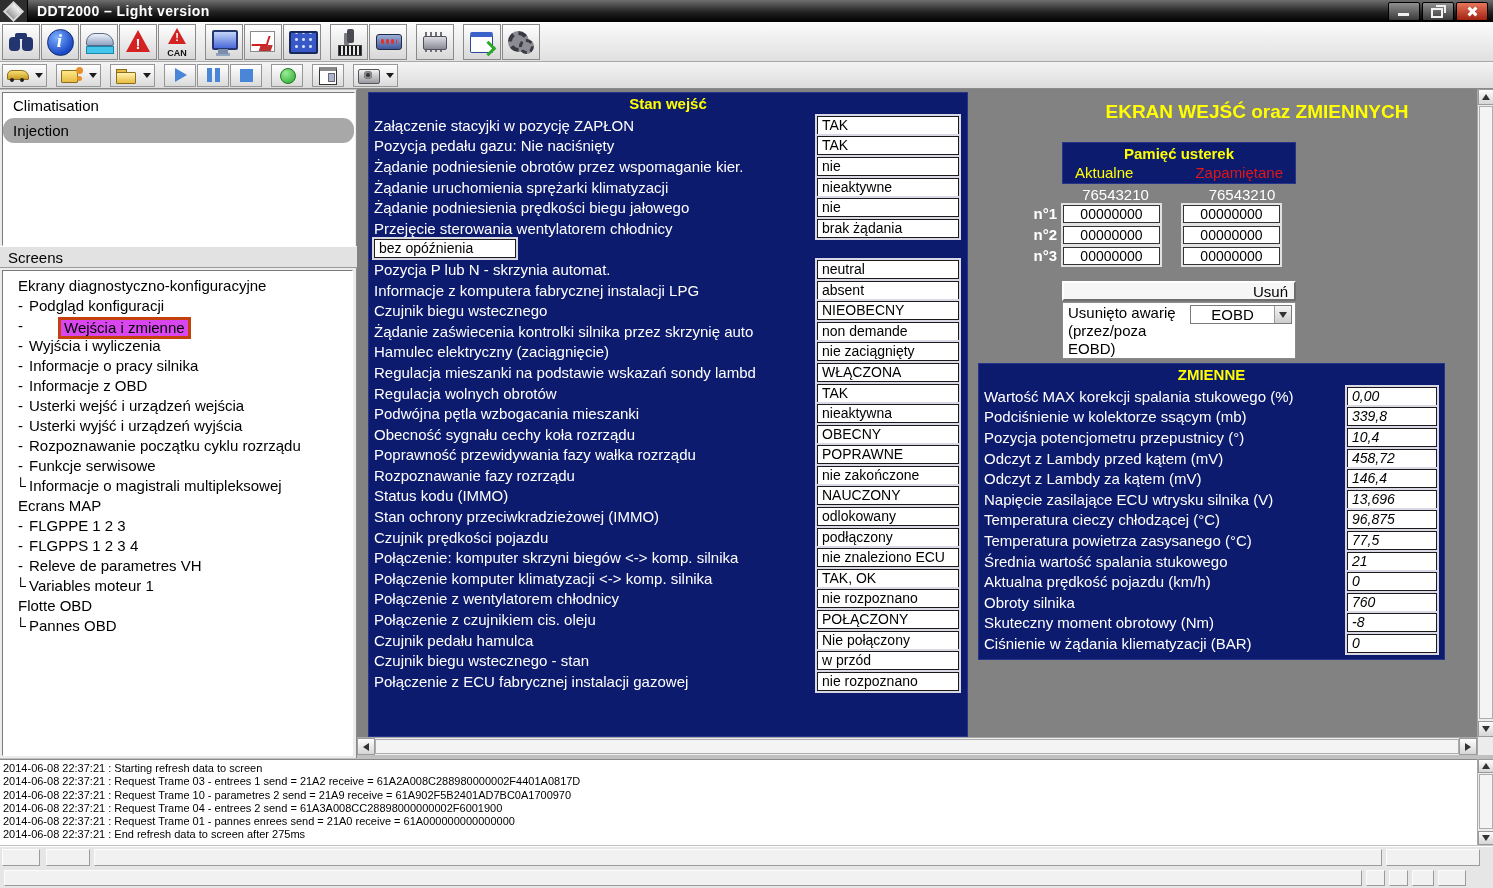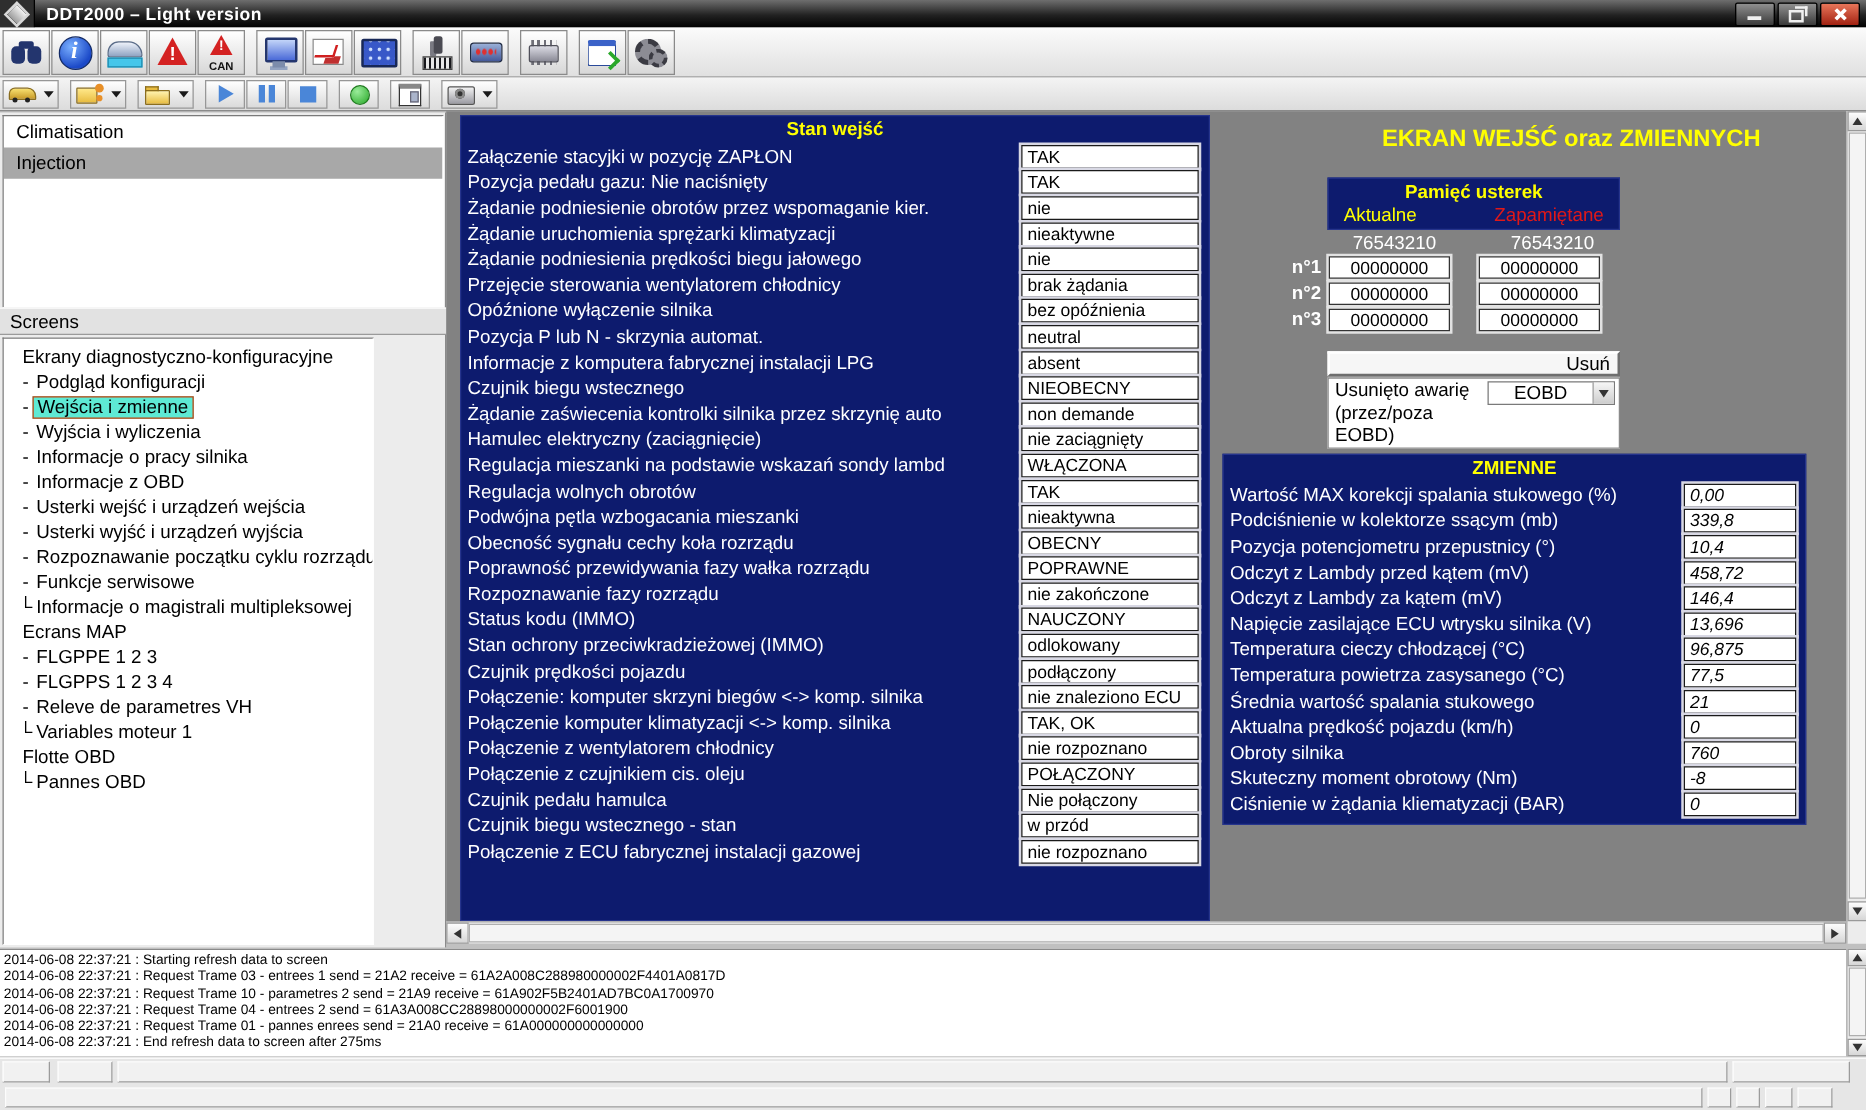--- a/index.html
+++ b/index.html
@@ -122,31 +122,31 @@
   .ic-camera::before{content:"";position:absolute;left:1px;top:3px;width:20px;height:13px;
     background:linear-gradient(#f2f2f2,#9a9aa2);border:1px solid #555;border-radius:2px;}
   .ic-camera::after{content:"";position:absolute;left:7px;top:5px;width:8px;height:8px;border-radius:50%;
     background:#333;box-shadow:inset 0 0 0 2px #8a8a8a;}
 
   
   #sidebar{position:absolute;left:0;top:90px;width:357px;height:668px;background:#ececec;border-right:1px solid #8a8a8a;box-sizing:border-box;}
   #modules{position:absolute;left:2px;top:2px;width:351px;height:152px;background:#fff;
     border:1px solid #7a7a7a;border-right-color:#fff;border-bottom-color:#fff;overflow:hidden;}
   .mod-item{height:25px;line-height:25px;padding-left:10px;font-size:15px;color:#000;}
-  .mod-item.selected{background:#a8a8a8;}
+  .mod-item.selected{background:#a8a8a8;border-radius:11px;}
   #screens-band{position:absolute;left:0;top:156px;width:357px;height:22px;background:#e2e2e2;
     border-top:1px solid #fdfdfd;border-bottom:1px solid #9a9a9a;line-height:22px;padding-left:8px;
     font-size:15px;color:#000;box-sizing:border-box;}
-  #tree{position:absolute;left:2px;top:180px;width:297px;height:486px;background:#fff;
+  #tree{position:absolute;left:2px;top:180px;width:351px;height:486px;background:#fff;
     border:1px solid #7a7a7a;border-right-color:#fff;border-bottom-color:#fff;padding-top:5px;overflow:hidden;box-sizing:border-box;}
   .tree-item{height:20px;line-height:20px;font-size:15px;display:flex;padding-left:12px;white-space:nowrap;color:#000;}
   .tprefix{width:11px;text-align:center;flex:none;}
   .tprefix:empty{display:none;}
   .tlabel{padding:0 3px;}
-  .tree-item.sel .tlabel{background:#5eead4;border:1px solid #c2410c;line-height:16px;height:16px;margin-top:1px;}
+  .tree-item.sel .tlabel{background:#d946ef;border:3px solid #c2410c;line-height:16px;height:16px;margin-top:1px;margin-left:32px;}
 
   
   #main{position:absolute;left:357px;top:89px;width:1120px;height:666px;background:#828282;}
   .navy{background:#0d1b6e;border:1px solid #26348c;box-sizing:border-box;}
   #navy-left{position:absolute;left:11px;top:3px;width:600px;height:645px;}
   .phdr{height:22px;line-height:22px;text-align:center;color:#ffff00;font-weight:bold;font-size:15px;}
   .drow{display:flex;align-items:center;height:20.6px;padding-left:5px;}
   .dlbl{flex:1;color:#fff;font-size:15px;white-space:nowrap;overflow:hidden;}
   .dval{width:132px;flex:none;height:17px;line-height:17px;background:#fff;color:#000;
     border:1px solid #1a1a1a;box-shadow:0 0 0 2px #d8d8e4;font-size:14px;padding:0 4px;
@@ -491,21 +491,20 @@
             <span class="dlbl">Żądanie podniesienia prędkości biegu jałowego</span>
             <span class="dval">nie</span>
           </div>
 
           <div class="drow">
             <span class="dlbl">Przejęcie sterowania wentylatorem chłodnicy</span>
             <span class="dval">brak żądania</span>
           </div>
 
           <div class="drow">
-            <span class="dlbl">Opóźnione wyłączenie silnika</span>
             <span class="dval">bez opóźnienia</span>
           </div>
 
           <div class="drow">
             <span class="dlbl">Pozycja P lub N - skrzynia automat.</span>
             <span class="dval">neutral</span>
           </div>
 
           <div class="drow">
             <span class="dlbl">Informacje z komputera fabrycznej instalacji LPG</span>

